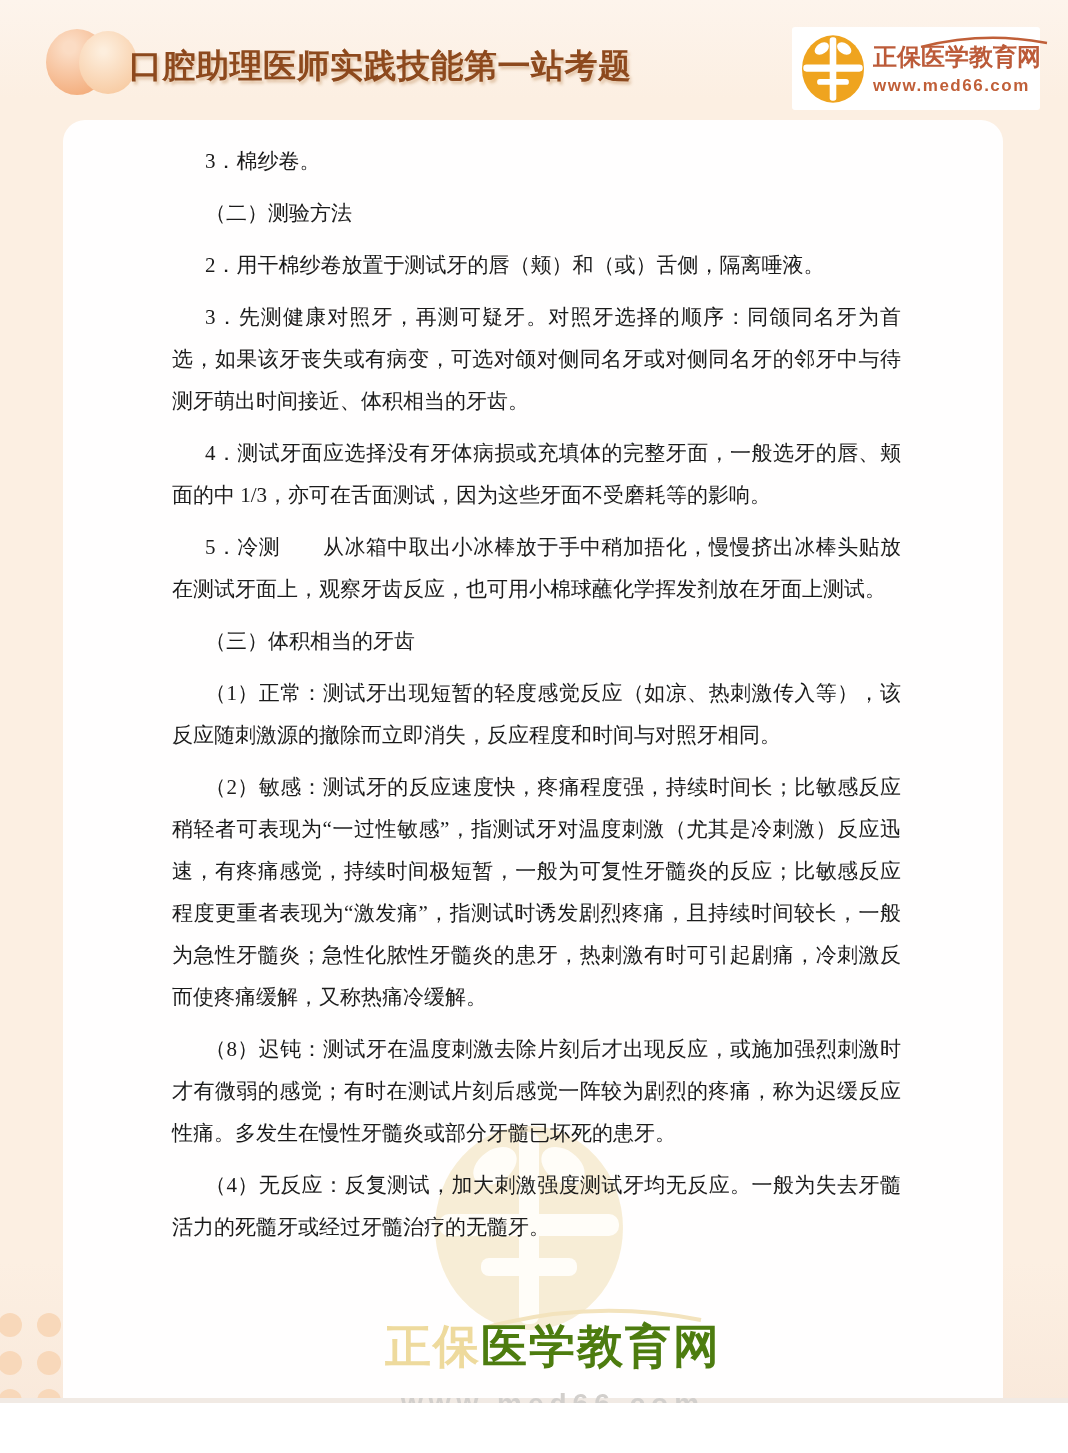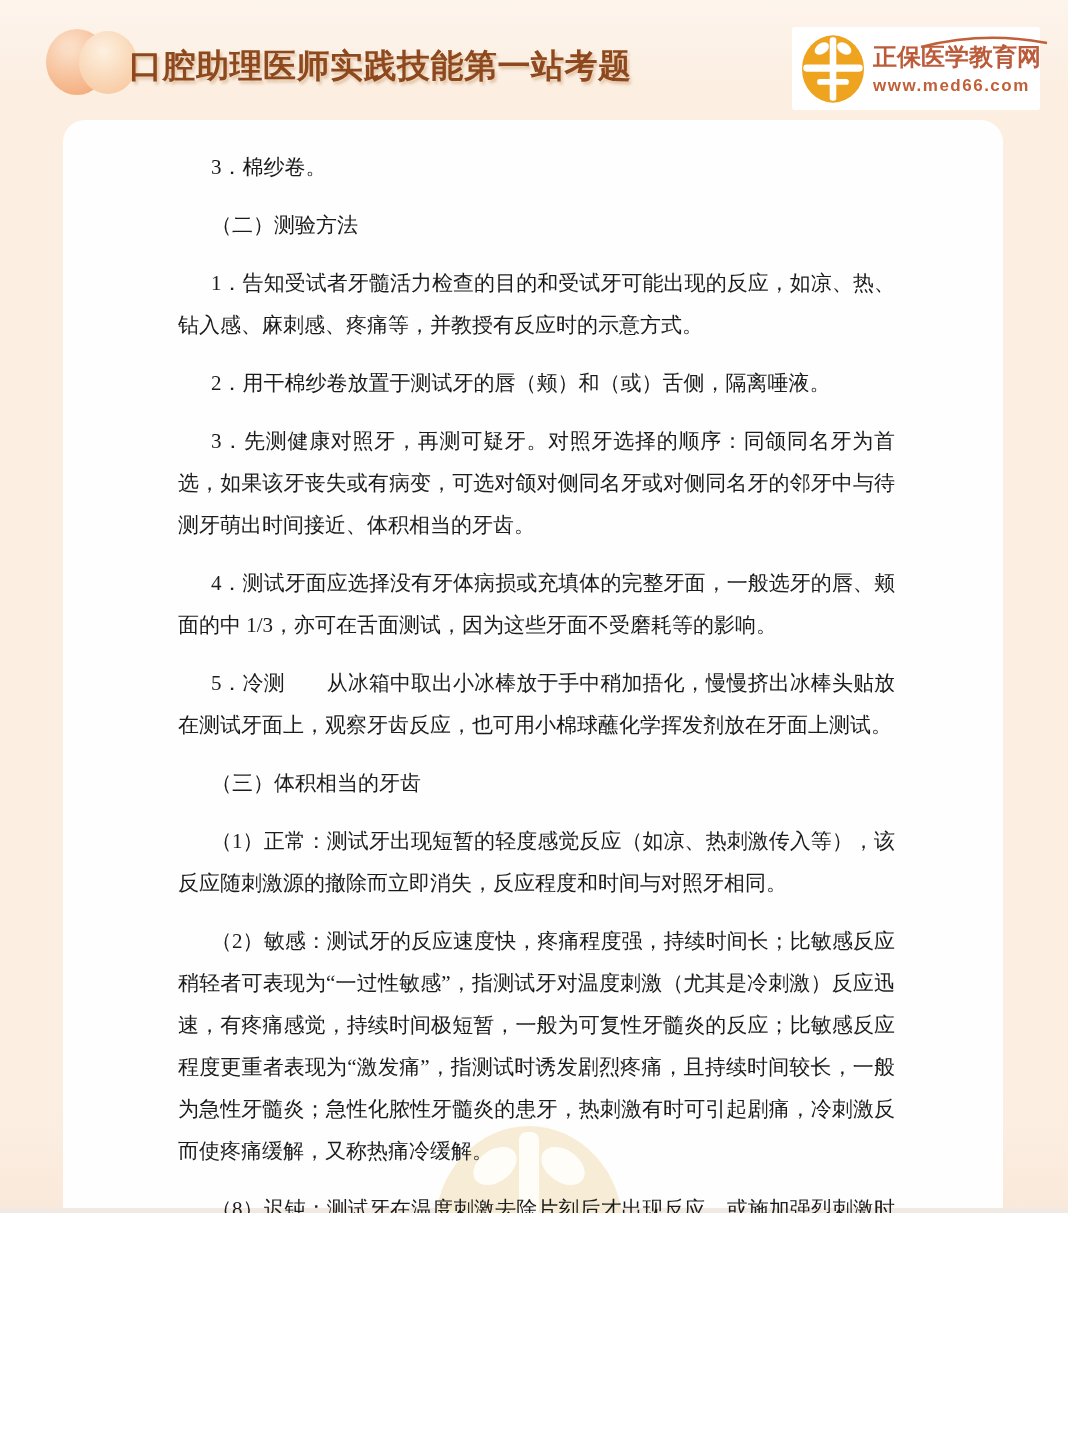--- a/index.html
+++ b/index.html
@@ -1,17 +1,17 @@
 <!DOCTYPE html>
 <html><head>
 <meta charset="utf-8">
 <style>
   html,body{margin:0;padding:0;background:#ffffff;}
   .page{
-    position:relative;width:1068px;height:1213px;overflow:hidden;
+    position:relative;width:1068px;height:1403px;overflow:hidden;
     background:linear-gradient(180deg,#fdf4ec 0%,#fcefe2 7%,#fcefe2 90%,#f9e9db 100%);
     font-family:"Liberation Serif","DejaVu Serif",serif;
   }
   
   .deco-circle{position:absolute;border-radius:50%;}
   .deco-back{left:46px;top:29px;width:62px;height:66px;
     background:radial-gradient(circle at 38% 28%,#fbdcc4 10%,#f3ab79 85%);}
   .deco-front{left:79px;top:31px;width:58px;height:63px;
     background:radial-gradient(circle at 42% 32%,#fdeedd 5%,#f7c79c 90%);}
   .page-title{
@@ -29,21 +29,21 @@
   .logo-brand{font-family:"Liberation Sans","DejaVu Sans",sans-serif;font-weight:bold;
     font-size:24px;color:#bc5b39;white-space:nowrap;}
   .logo-arc{position:absolute;left:46px;top:-7px;}
   .logo-url{font-family:"Liberation Sans","DejaVu Sans",sans-serif;font-weight:bold;
     font-size:17px;color:#c05f38;letter-spacing:1.5px;margin-top:3px;}
   
   .card{position:absolute;left:63px;top:120px;width:940px;height:1327px;
     background:#fffefe;border-radius:22px 22px 48px 22px;}
   .content{position:absolute;left:99px;top:10px;width:749px;z-index:2;
     color:#1b1b1b;font-size:21px;line-height:42px;text-align:justify;}
-  .content p{margin:16px;text-indent:33px;}
+  .content p{margin:10px;text-indent:33px;}
   
   .watermark-logo{position:absolute;left:366px;top:1004px;z-index:1;opacity:.9;}
   .watermark-arc{position:absolute;left:417px;top:1182px;z-index:1;}
   .watermark-text{position:absolute;left:275px;top:1196px;width:430px;
     text-align:center;z-index:1;font-family:"Liberation Sans","DejaVu Sans",sans-serif;}
   .wm-brand{font-weight:bold;font-size:46px;letter-spacing:2px;white-space:nowrap;}
   .wm-gold{color:#eeda9d;}
   .wm-gray{color:#4d7c0f;}
   .wm-url{margin-top:10px;font-weight:bold;font-size:28px;color:#d2cfcc;letter-spacing:6px;}
   
@@ -104,21 +104,20 @@
     <div class="watermark-text">
       <div class="wm-brand">
         <span class="wm-gold">正保</span><span class="wm-gray">医学教育网</span>
       </div>
       <div class="wm-url">www.med66.com</div>
     </div>
 
     <div class="content">
       <p>3．棉纱卷。</p>
       <p>（二）测验方法</p>
-      <p>1．告知受试者牙髓活力检查的目的和受试牙可能出现的反应，如凉、热、钻入感、麻刺感、疼痛等，并教授有反应时的示意方式。</p>
       <p>2．用干棉纱卷放置于测试牙的唇（颊）和（或）舌侧，隔离唾液。</p>
       <p>3．先测健康对照牙，再测可疑牙。对照牙选择的顺序：同颌同名牙为首选，如果该牙丧失或有病变，可选对颌对侧同名牙或对侧同名牙的邻牙中与待测牙萌出时间接近、体积相当的牙齿。</p>
       <p>4．测试牙面应选择没有牙体病损或充填体的完整牙面，一般选牙的唇、颊面的中 1/3，亦可在舌面测试，因为这些牙面不受磨耗等的影响。</p>
       <p>5．冷测　　从冰箱中取出小冰棒放于手中稍加捂化，慢慢挤出冰棒头贴放在测试牙面上，观察牙齿反应，也可用小棉球蘸化学挥发剂放在牙面上测试。</p>
       <p>（三）体积相当的牙齿</p>
       <p>（1）正常：测试牙出现短暂的轻度感觉反应（如凉、热刺激传入等），该反应随刺激源的撤除而立即消失，反应程度和时间与对照牙相同。</p>
       <p>（2）敏感：测试牙的反应速度快，疼痛程度强，持续时间长；比敏感反应稍轻者可表现为“一过性敏感”，指测试牙对温度刺激（尤其是冷刺激）反应迅速，有疼痛感觉，持续时间极短暂，一般为可复性牙髓炎的反应；比敏感反应程度更重者表现为“激发痛”，指测试时诱发剧烈疼痛，且持续时间较长，一般为急性牙髓炎；急性化脓性牙髓炎的患牙，热刺激有时可引起剧痛，冷刺激反而使疼痛缓解，又称热痛冷缓解。</p>
       <p>（8）迟钝：测试牙在温度刺激去除片刻后才出现反应，或施加强烈刺激时才有微弱的感觉；有时在测试片刻后感觉一阵较为剧烈的疼痛，称为迟缓反应性痛。多发生在慢性牙髓炎或部分牙髓已坏死的患牙。</p>
       <p>（4）无反应：反复测试，加大刺激强度测试牙均无反应。一般为失去牙髓活力的死髓牙或经过牙髓治疗的无髓牙。</p>
     </div>

